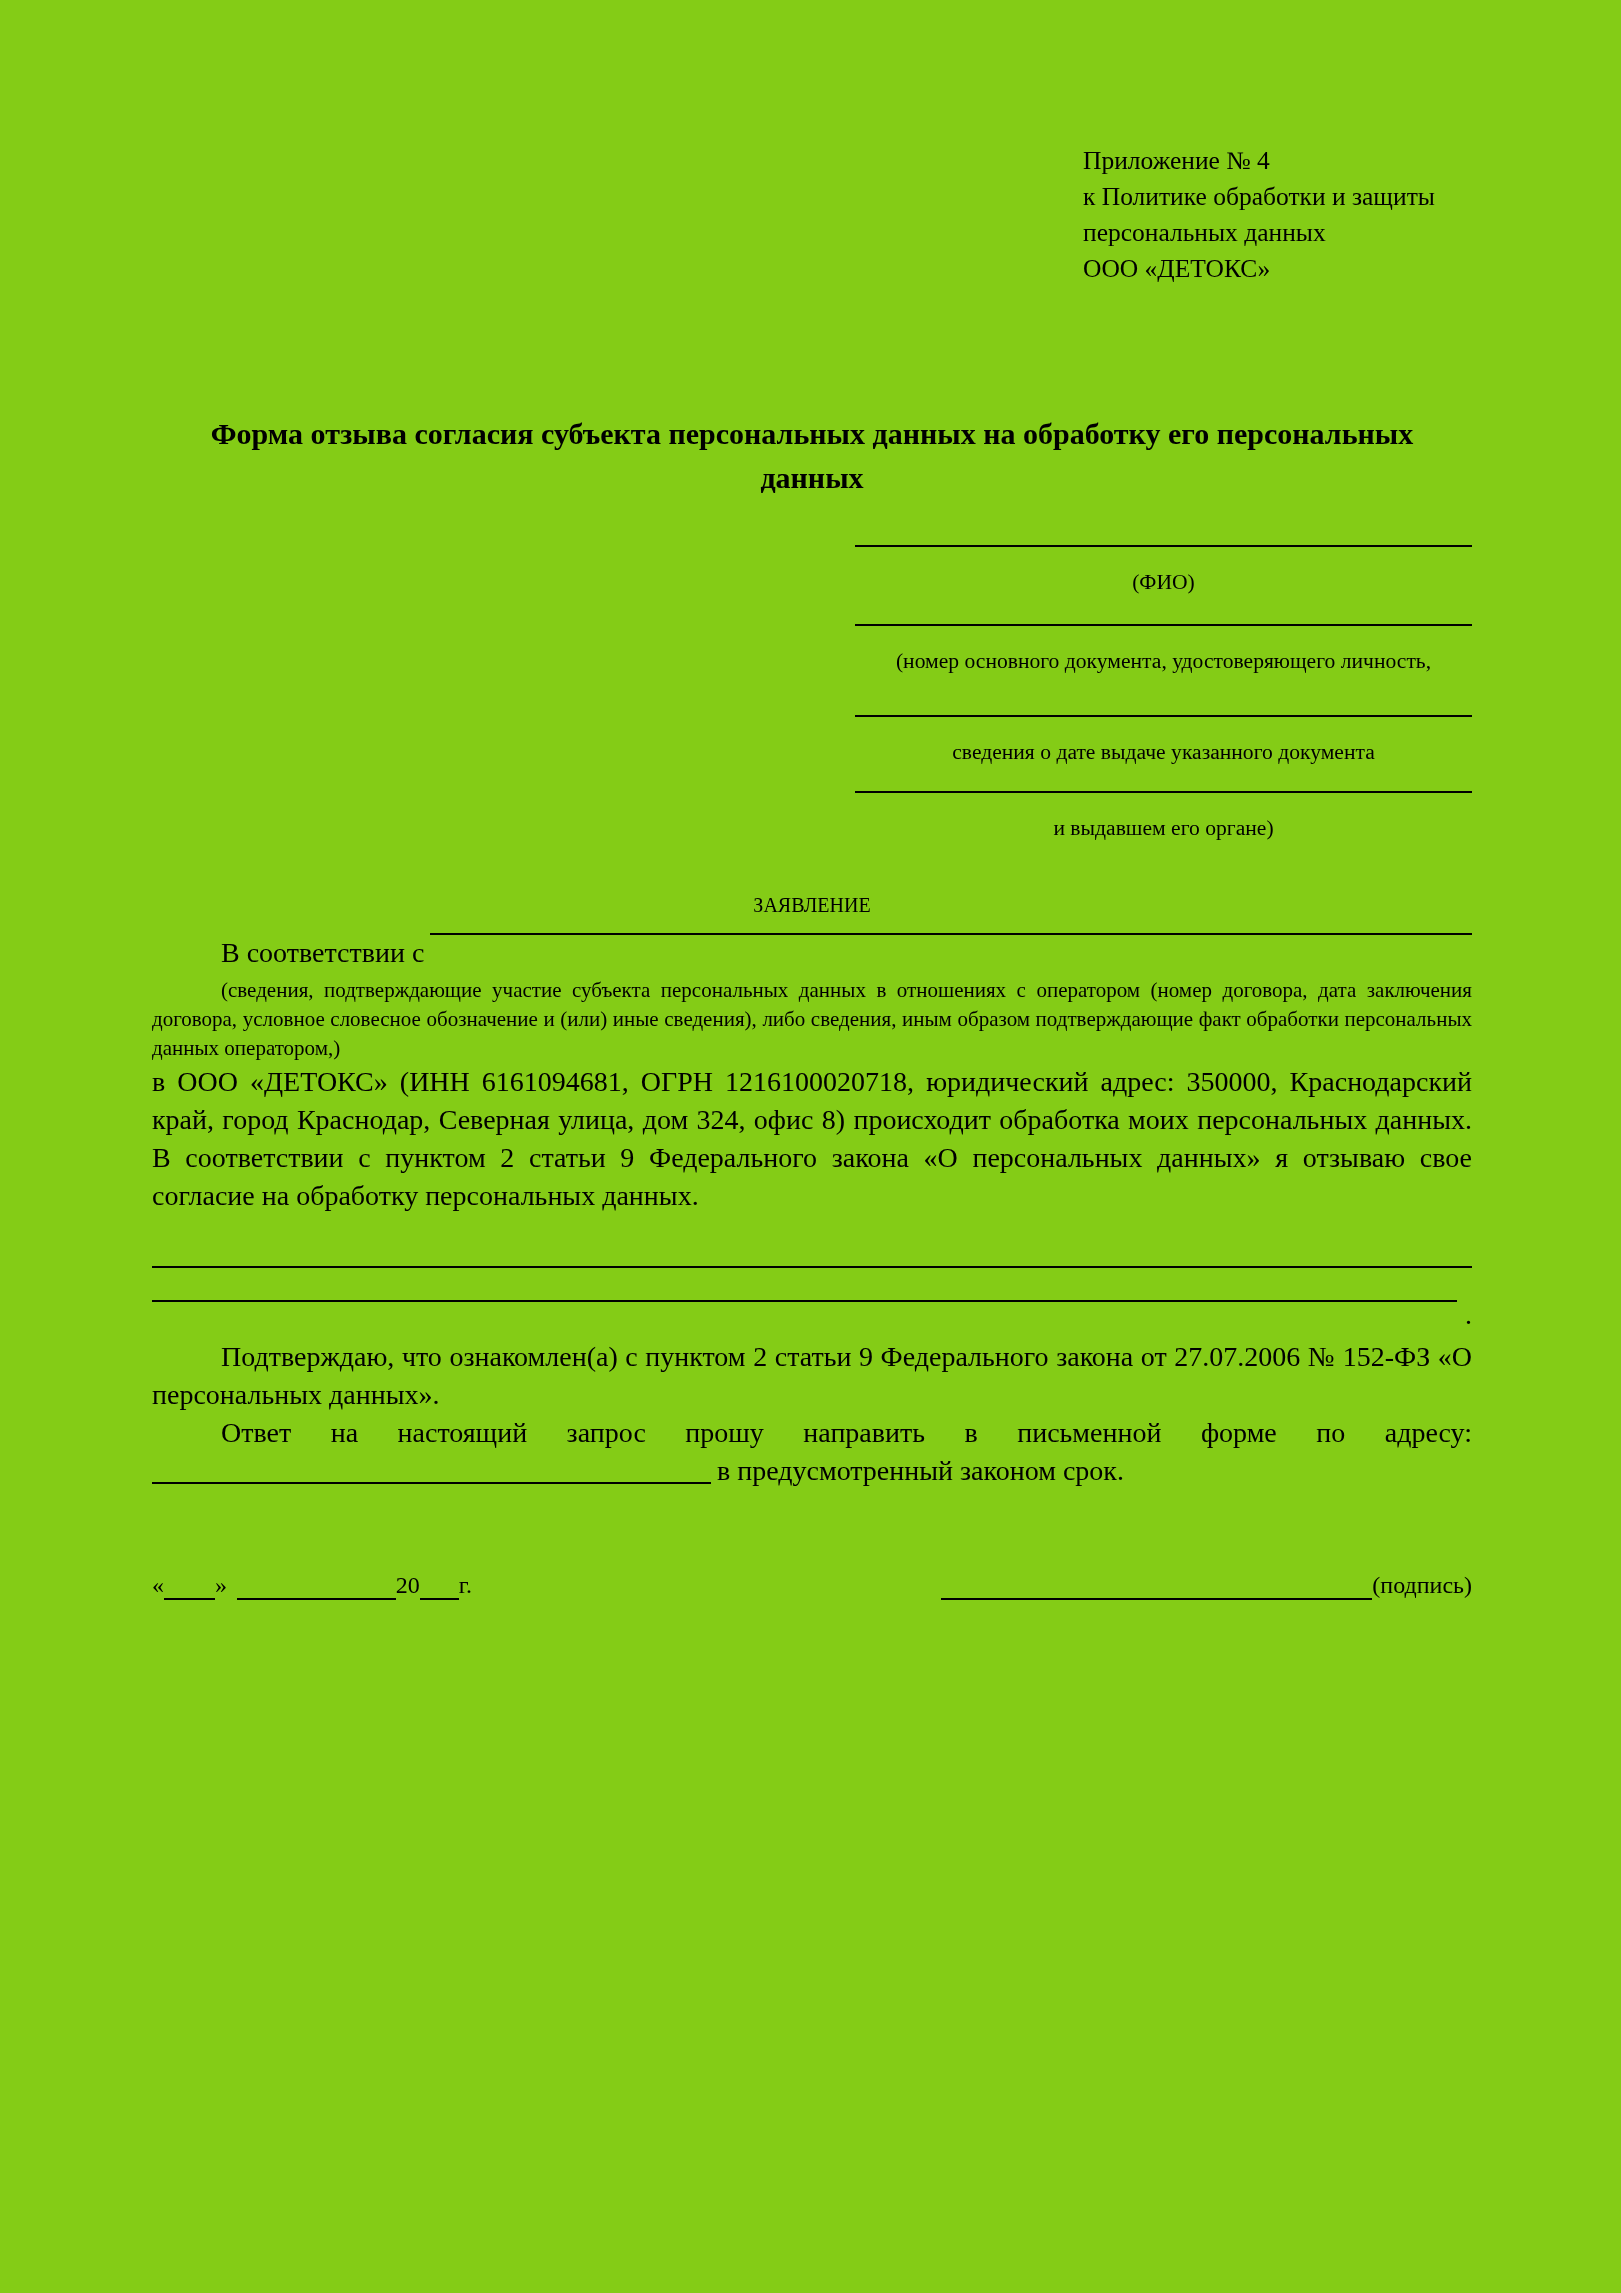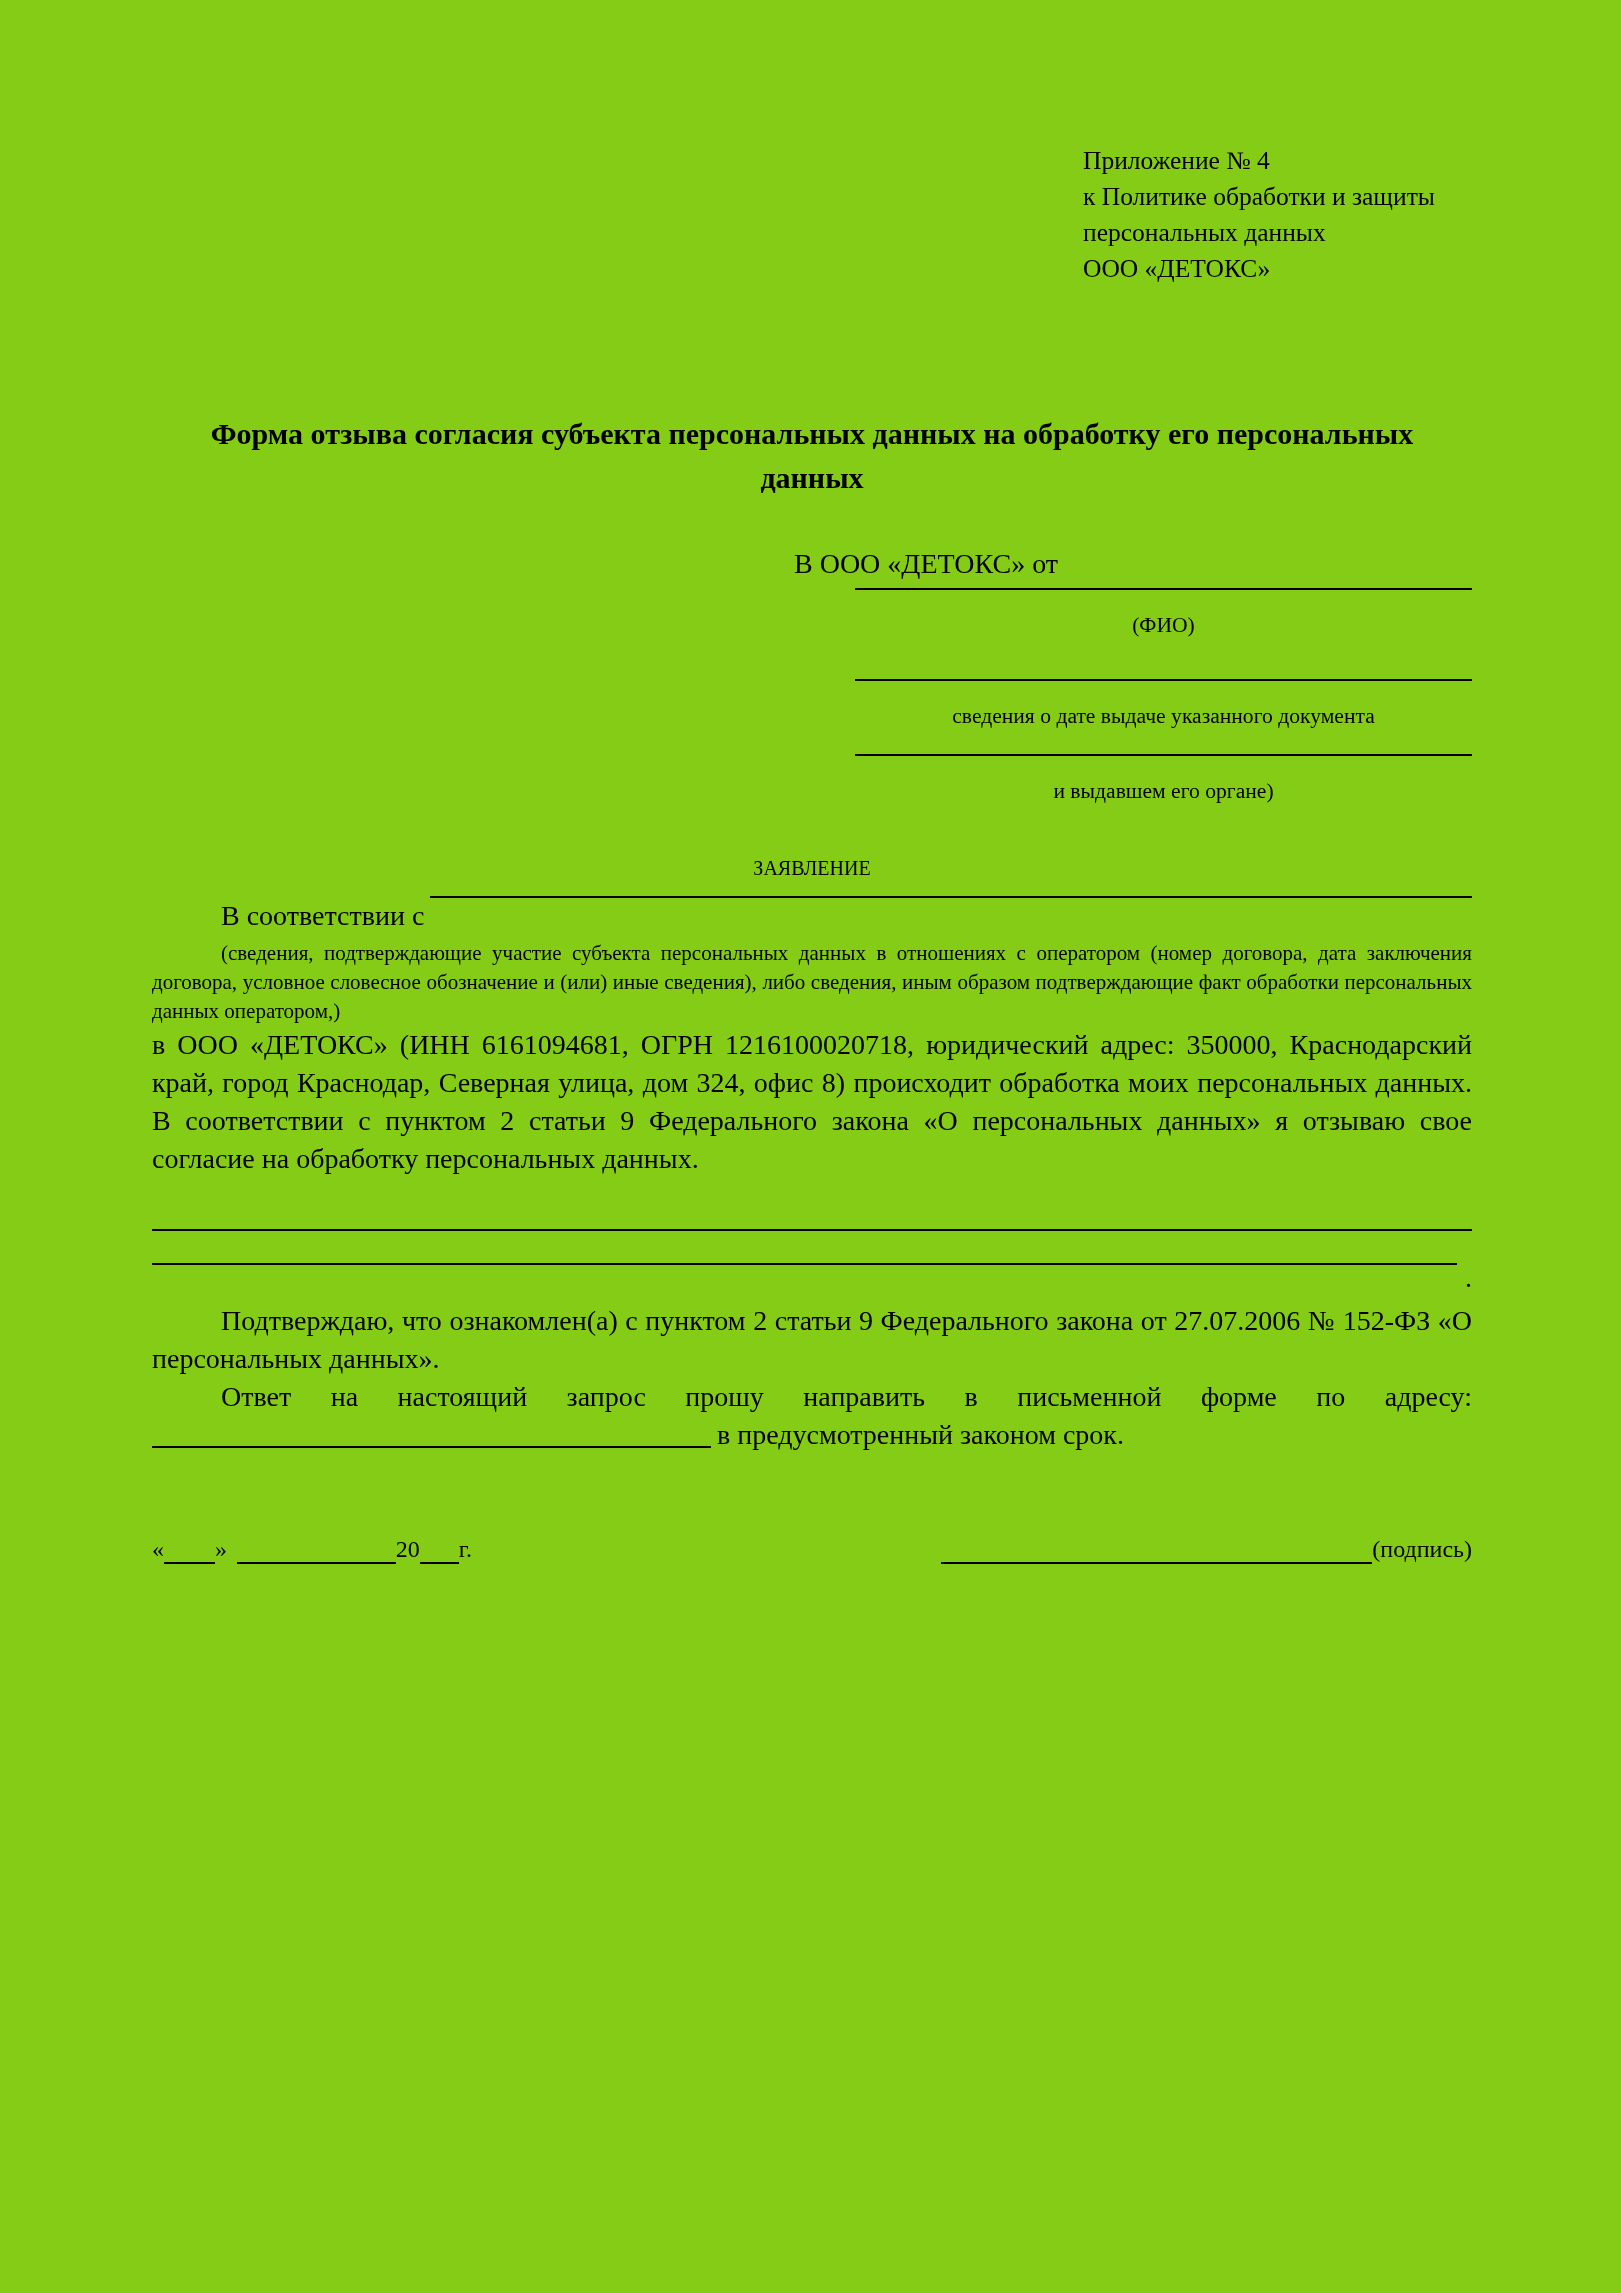--- a/index.html
+++ b/index.html
@@ -121,25 +121,28 @@
   <div class="annex">
     <div>Приложение № 4</div>
     <div>к Политике обработки и защиты</div>
     <div>персональных данных</div>
     <div>ООО «ДЕТОКС»</div>
   </div>
 
   <div class="doc-title">Форма отзыва согласия субъекта персональных данных на обработку его персональных данных</div>
 
   <div class="addressee">
-    <div class="addr-to">В ООО «ДЕТОКС» от</div>
     <div class="fields">
       <div class="field field-1">
         <div class="uline"></div>
         <div class="cap">(ФИО)</div>
+      </div>
+      <div class="field field-2">
+        <div class="uline"></div>
+        <div class="cap">(номер основного документа, удостоверяющего личность,</div>
       </div>
       <div class="field field-3">
         <div class="uline"></div>
         <div class="cap">сведения о дате выдаче указанного документа</div>
       </div>
       <div class="field field-4">
         <div class="uline"></div>
         <div class="cap">и выдавшем его органе)</div>
       </div>
     </div>

